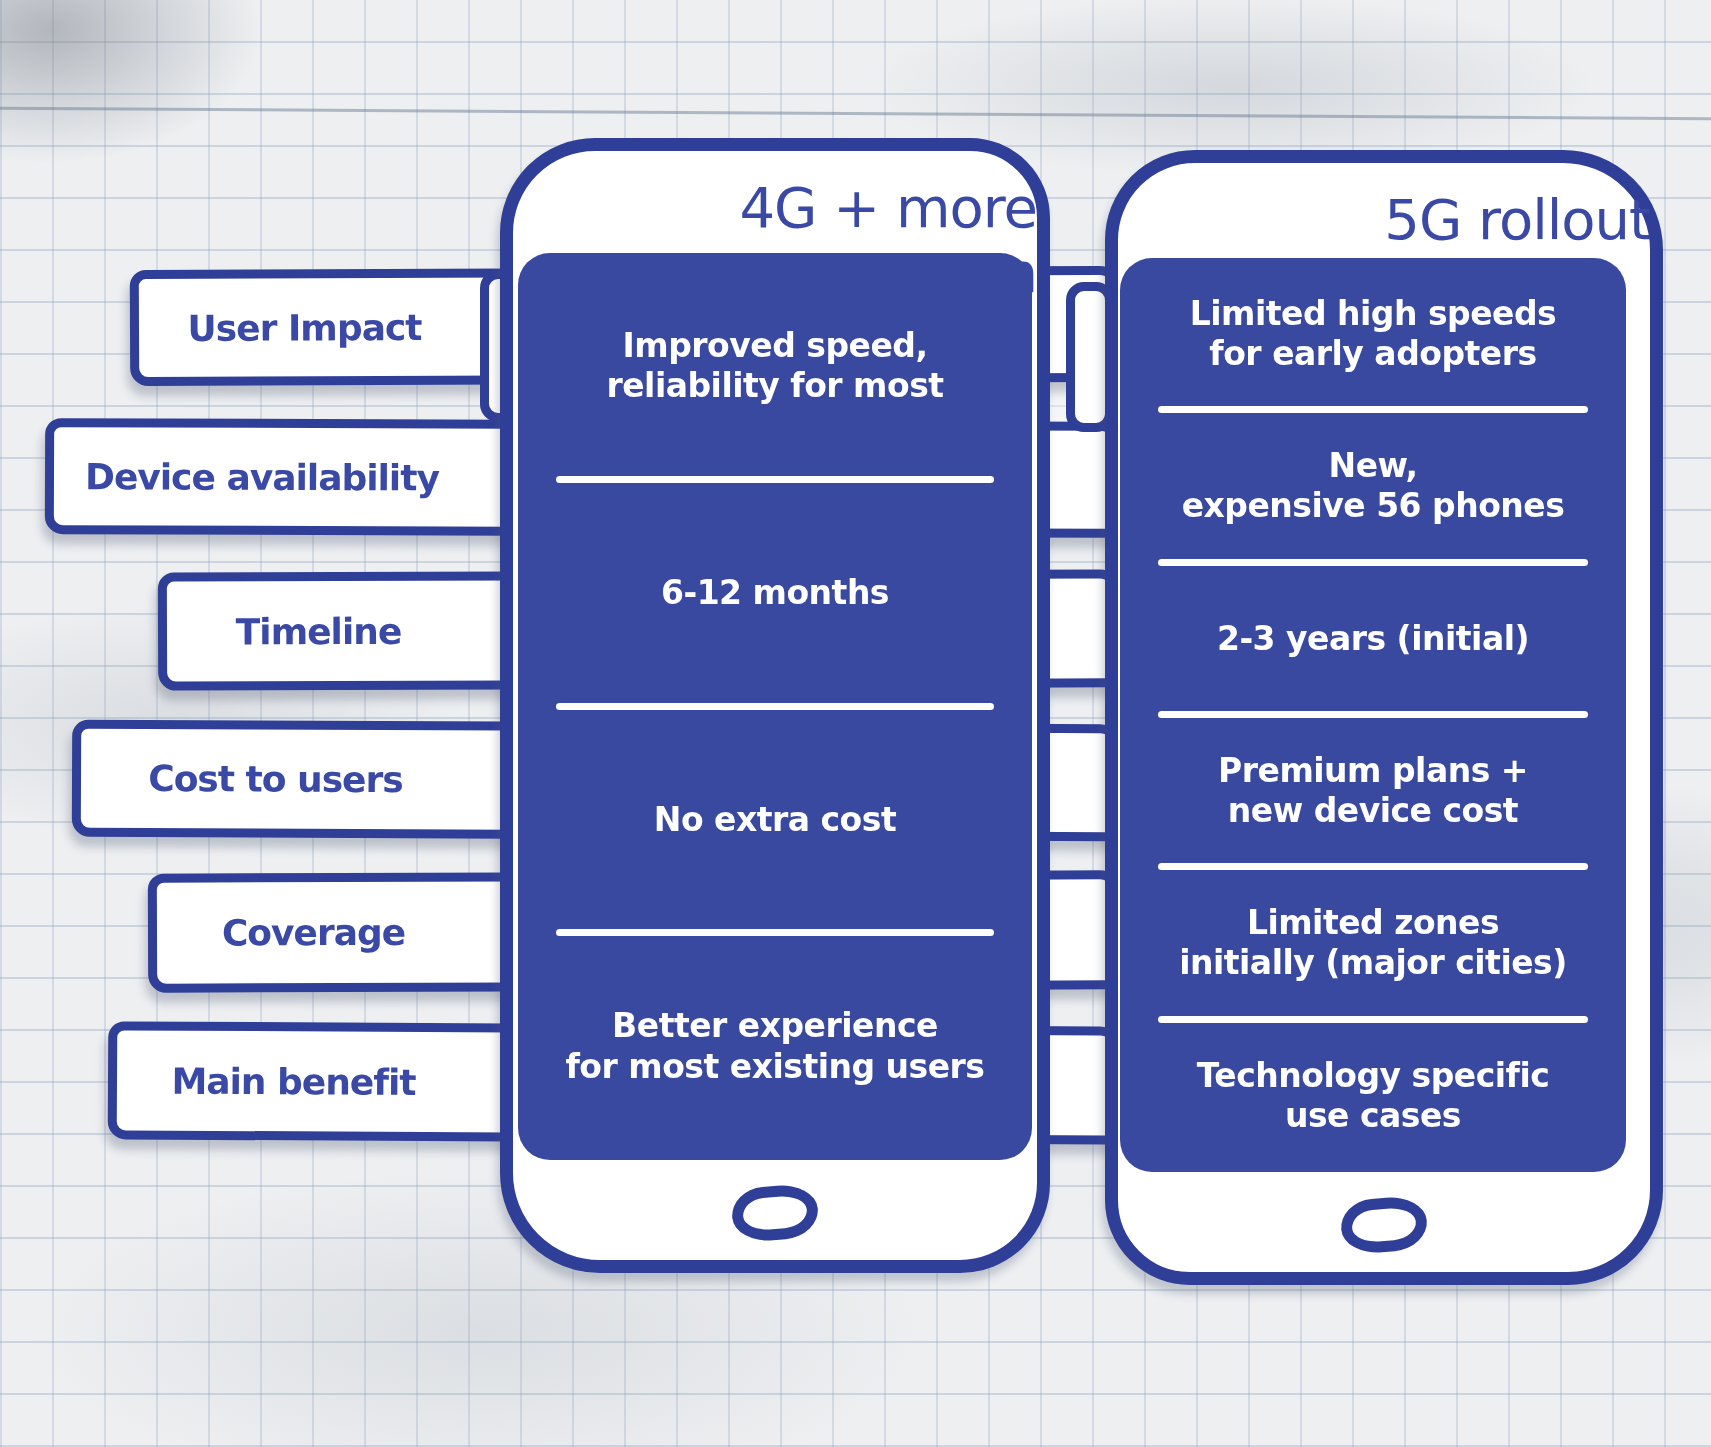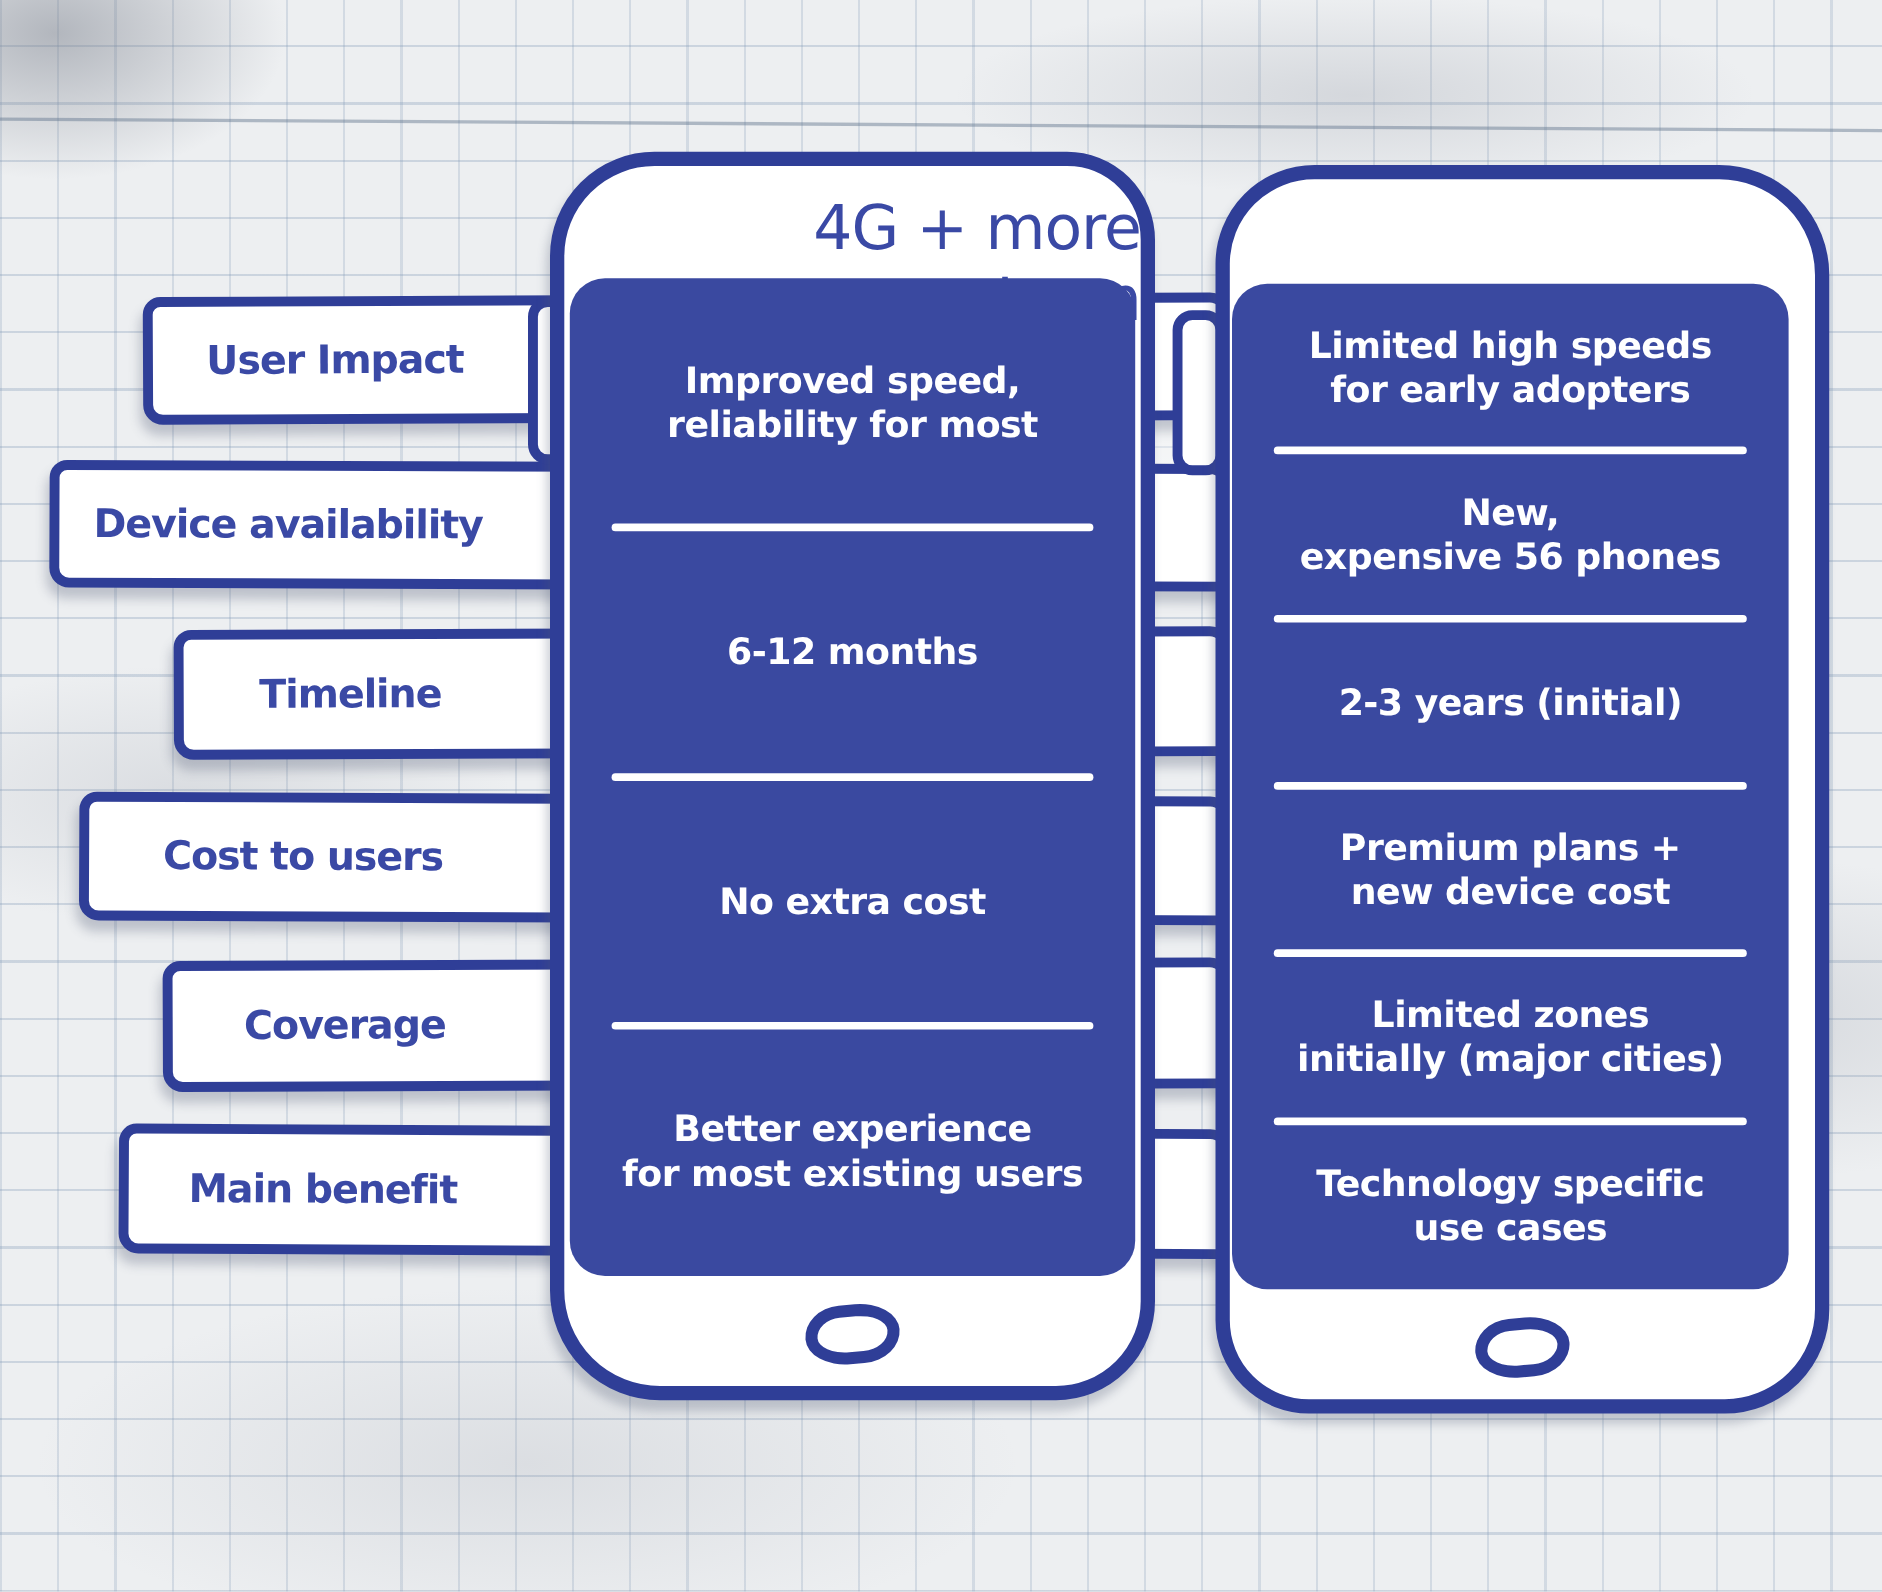--- a/index.html
+++ b/index.html
@@ -133,20 +133,21 @@
 reliability for most</div>
       <div class="cell">6-12 months</div>
       <div class="cell">No extra cost</div>
       <div class="cell">Better experience
 for most existing users</div>
     </div>
     <div class="home"></div>
   </div>
 
   <div class="phone phone-right">
+    <div class="phone-header">5G rollout</div>
     <div class="screen">
       <div class="cell">Limited high speeds
 for early adopters</div>
       <div class="cell">New,
 expensive 56 phones</div>
       <div class="cell">2-3 years (initial)</div>
       <div class="cell">Premium plans +
 new device cost</div>
       <div class="cell">Limited zones
 initially (major cities)</div>

